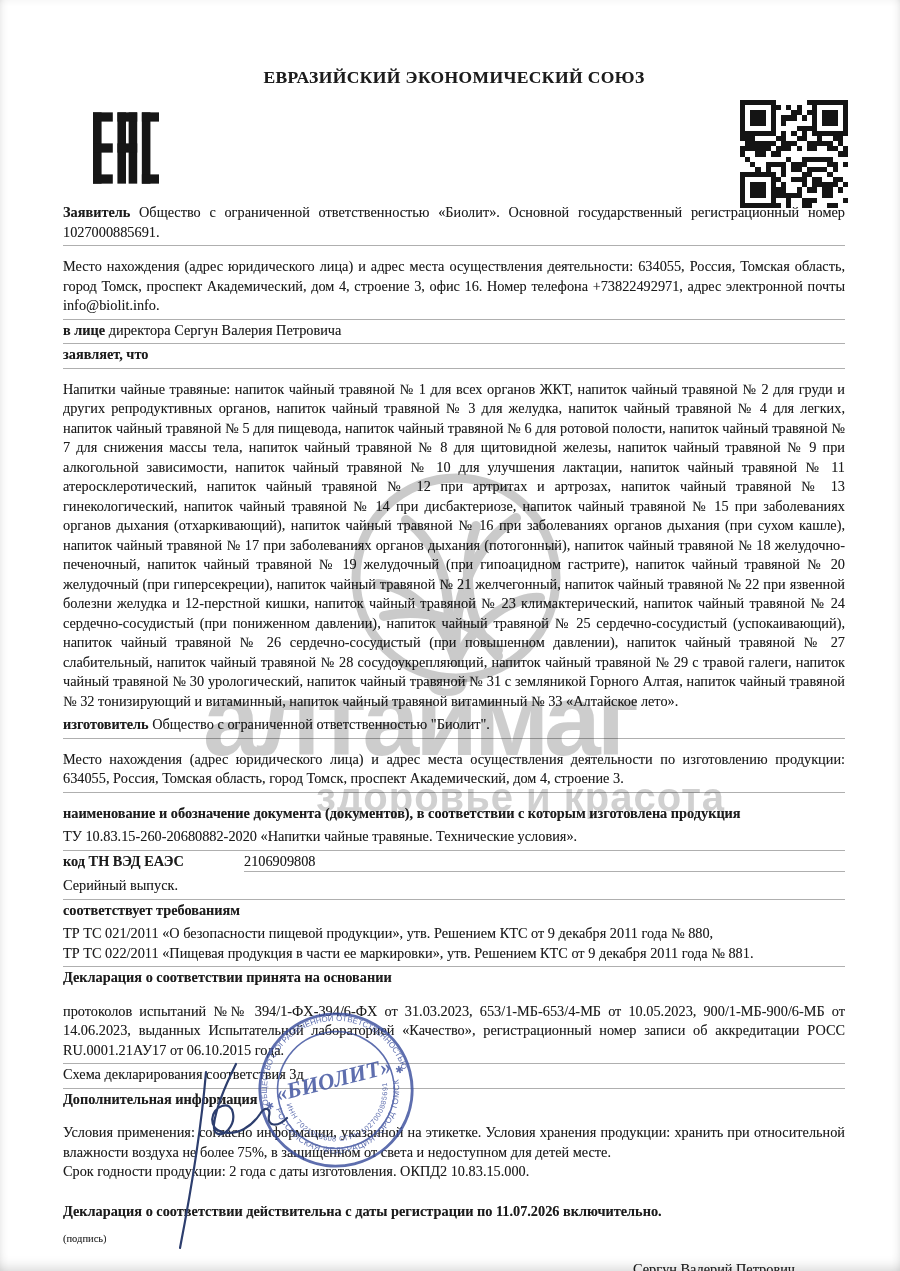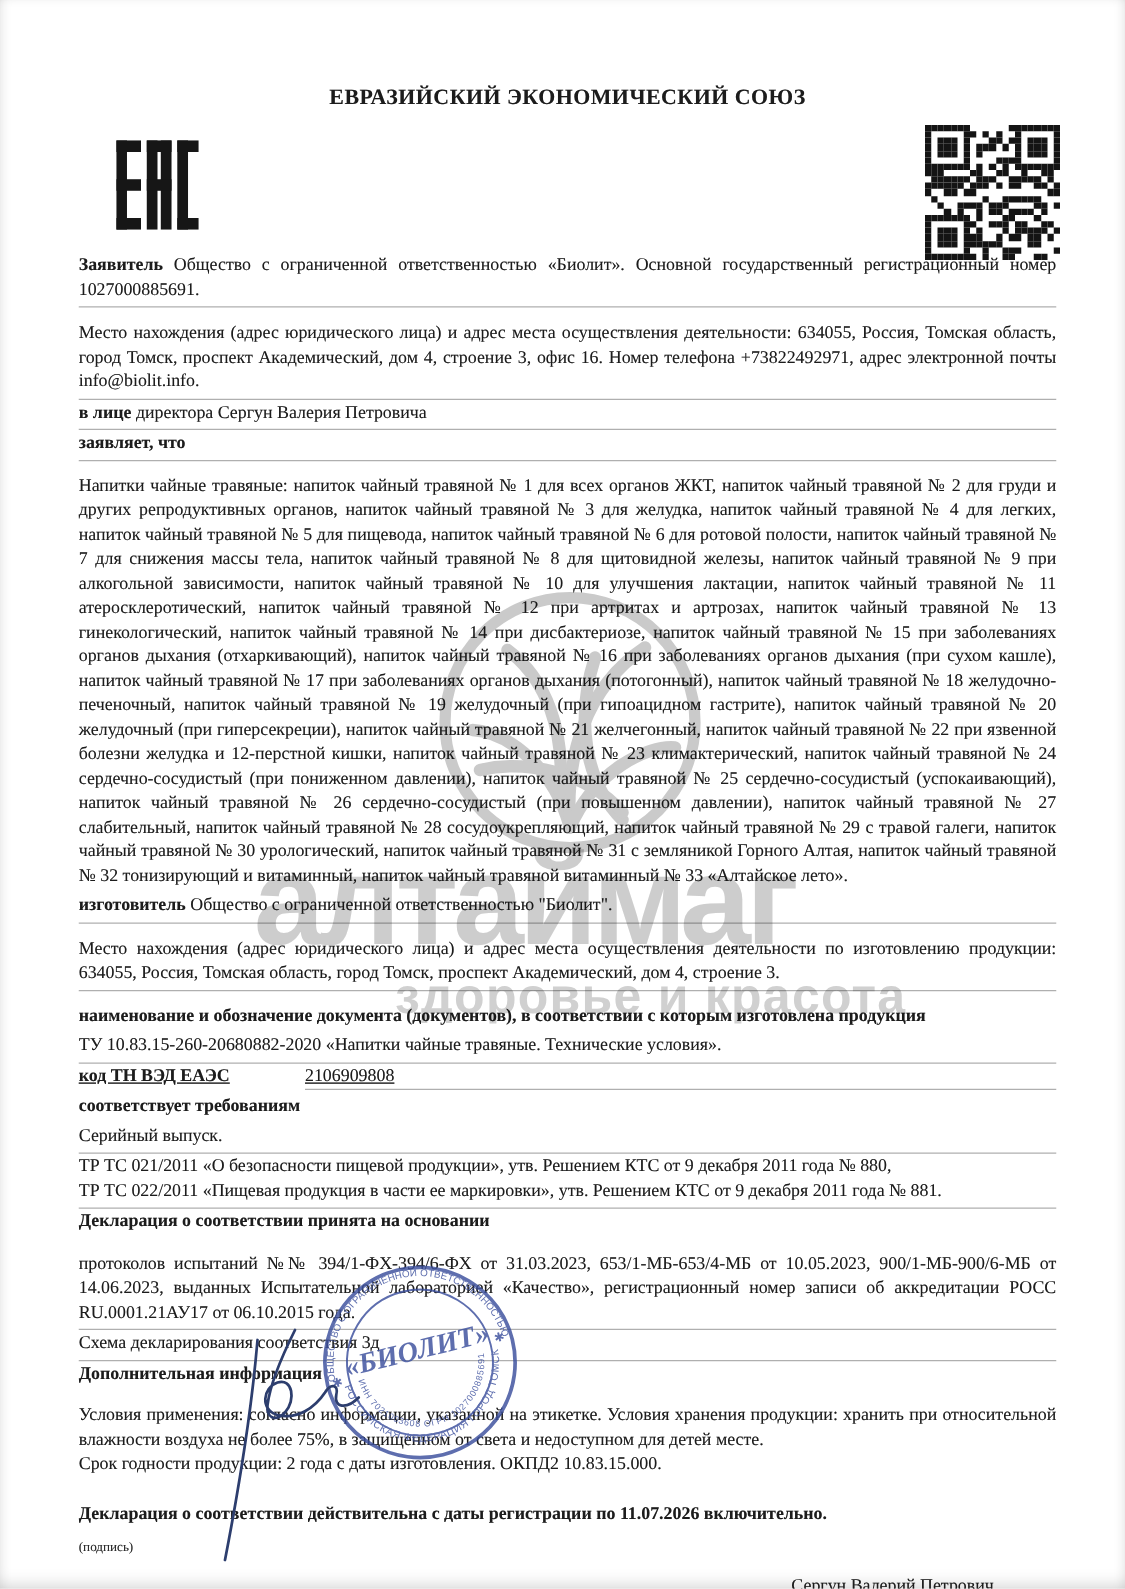--- a/index.html
+++ b/index.html
@@ -25,21 +25,21 @@
     line-height:19.5px;
     text-shadow:0 0 .4px rgba(0,0,0,.35);
   }
   .title{ text-align:center; font-weight:bold; font-size:17.5px; line-height:23px; letter-spacing:.4px;}
   .logo-band{height:103px;}
   .row{padding:1px 0 3px; border-bottom:1px solid rgba(110,110,110,.55);}
   .row.nb{border-bottom:none;}
   .just{text-align:justify;margin-top:10px;}
   b.inl{font-weight:bold;}
   .bold-line{font-weight:bold;}
-  .code-row{display:flex; align-items:flex-start; padding:1px 0 3px;text-decoration:underline;}
+  .code-row{display:flex; align-items:flex-start; padding:1px 0 3px;}
   .code-row .clabel{font-weight:bold; width:181px; flex:none;}
   .code-row .cval{flex:1; border-bottom:1px solid rgba(110,110,110,.55);}
   .validity{font-weight:bold; margin-top:15px; padding:2px 0;}
   .sig-row{display:flex; margin-top:4px; height:88px; position:relative;}
   .sig-left{width:230px; flex:none; display:flex; flex-direction:row;}
   .sig-line{height:52px; border-bottom:1px solid rgba(90,90,90,.8);}
   .small-label{font-size:10.5px; text-align:center; color:#2b2b2b; padding-top:2px;}
   .mp{font-weight:bold; font-size:16px; margin:42px 0 0 64px; flex:none;}
   .sig-right{margin-left:auto; margin-right:50px; width:277px; display:flex; flex-direction:column;align-items:flex-end;}
   .sig-name{text-align:center; height:52px; display:flex; align-items:flex-end; justify-content:center; border-bottom:1px solid rgba(90,90,90,.8); padding-bottom:2px;}
@@ -561,23 +561,23 @@
     <div class="row just">Место нахождения (адрес юридического лица) и адрес места осуществления деятельности по изготовлению продукции: 634055, Россия, Томская область, город Томск, проспект Академический, дом 4, строение 3.</div>
 
     <div class="row nb bold-line just">наименование и обозначение документа (документов), в соответствии с которым изготовлена продукция</div>
     <div class="row">ТУ 10.83.15-260-20680882-2020 «Напитки чайные травяные. Технические условия».</div>
 
     <div class="code-row">
       <span class="clabel">код ТН ВЭД ЕАЭС</span>
       <span class="cval">2106909808</span>
     </div>
 
+    <div class="row">Серийный выпуск.</div>
+
     <div class="row nb bold-line">соответствует требованиям</div>
-
-    <div class="row">Серийный выпуск.</div>
     <div class="row">
       <div>ТР ТС 021/2011 «О безопасности пищевой продукции», утв. Решением КТС от 9 декабря 2011 года № 880,</div>
       <div>ТР ТС 022/2011 «Пищевая продукция в части ее маркировки», утв. Решением КТС от 9 декабря 2011 года № 881.</div>
     </div>
 
     <div class="row nb bold-line">Декларация о соответствии принята на основании</div>
     <div class="row just">протоколов испытаний №№ 394/1-ФХ-394/6-ФХ от 31.03.2023, 653/1-МБ-653/4-МБ от 10.05.2023, 900/1-МБ-900/6-МБ от 14.06.2023, выданных Испытательной лабораторией «Качество», регистрационный номер записи об аккредитации РОСС RU.0001.21АУ17 от 06.10.2015 года.</div>
 
     <div class="row">Схема декларирования соответствия 3д</div>
 

